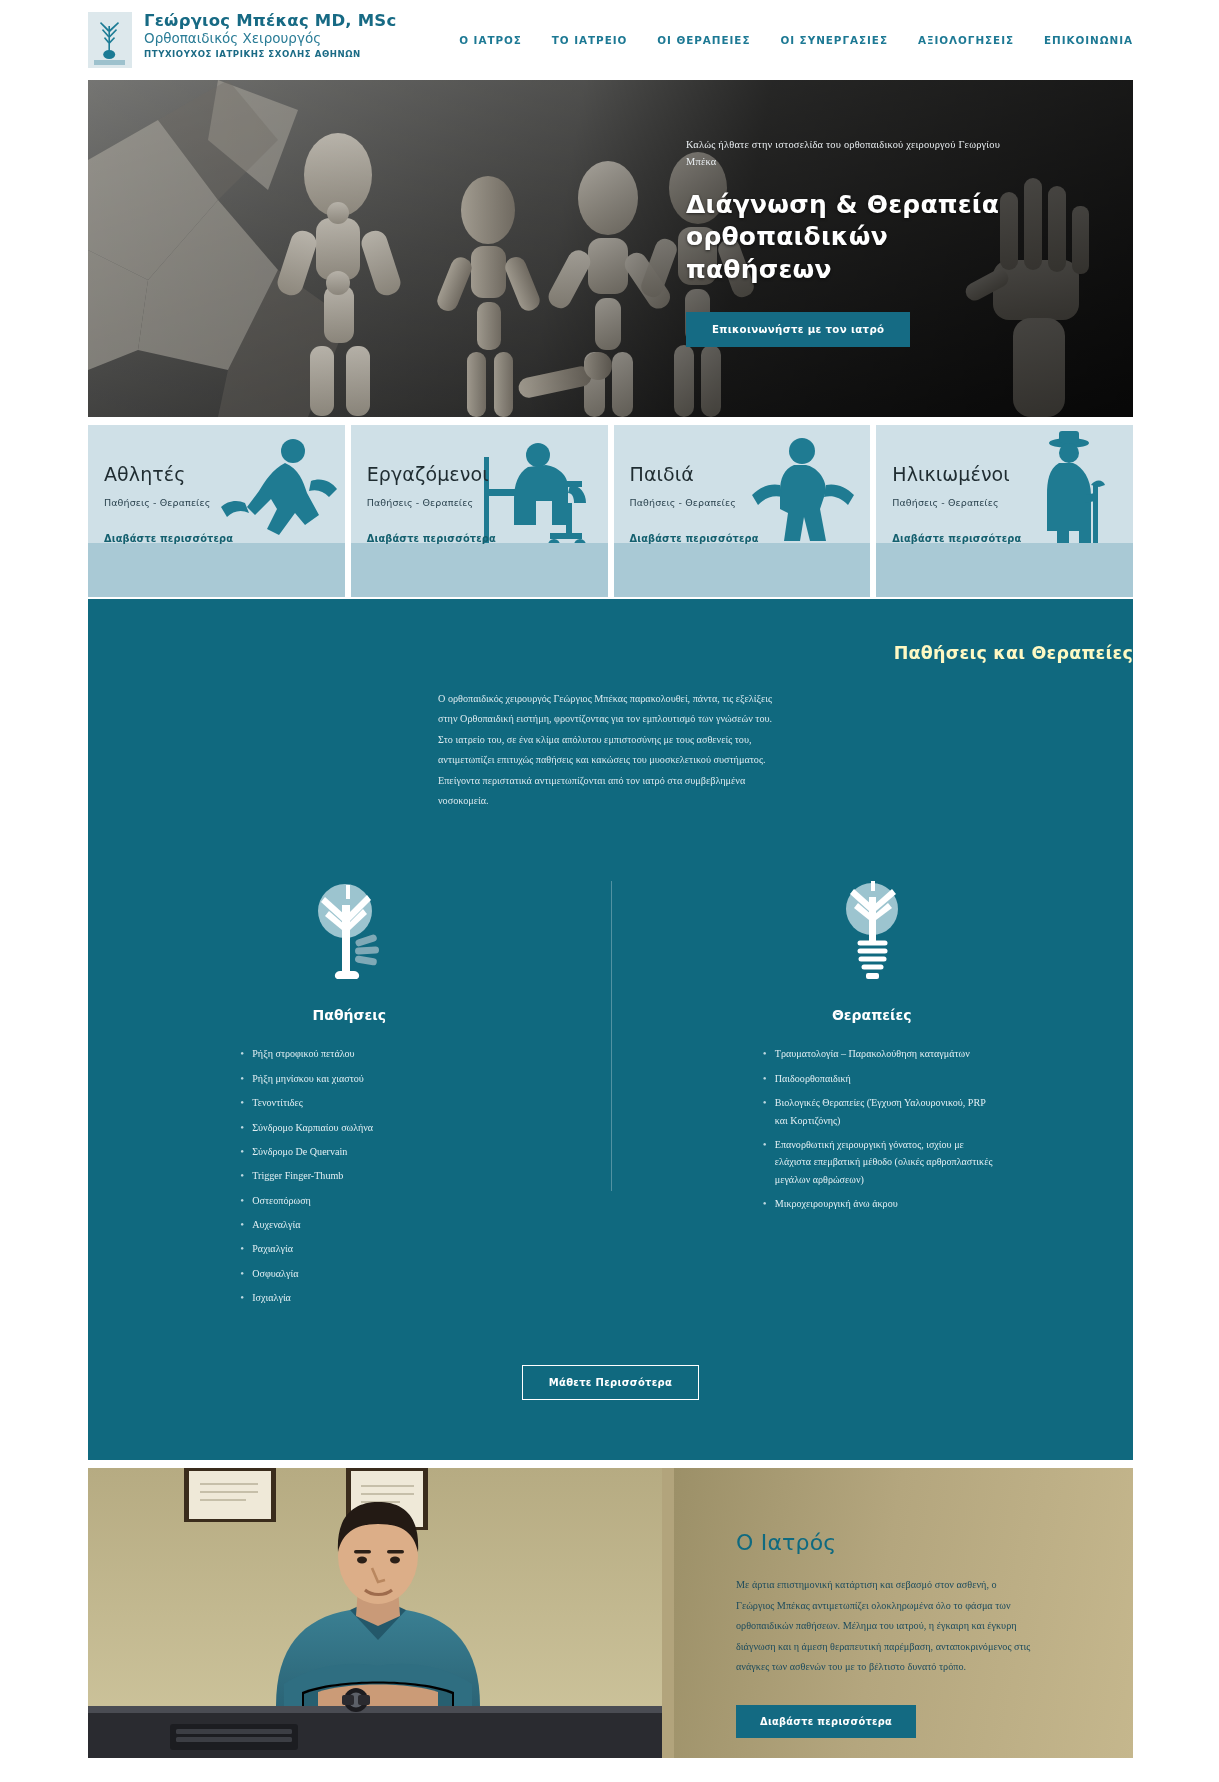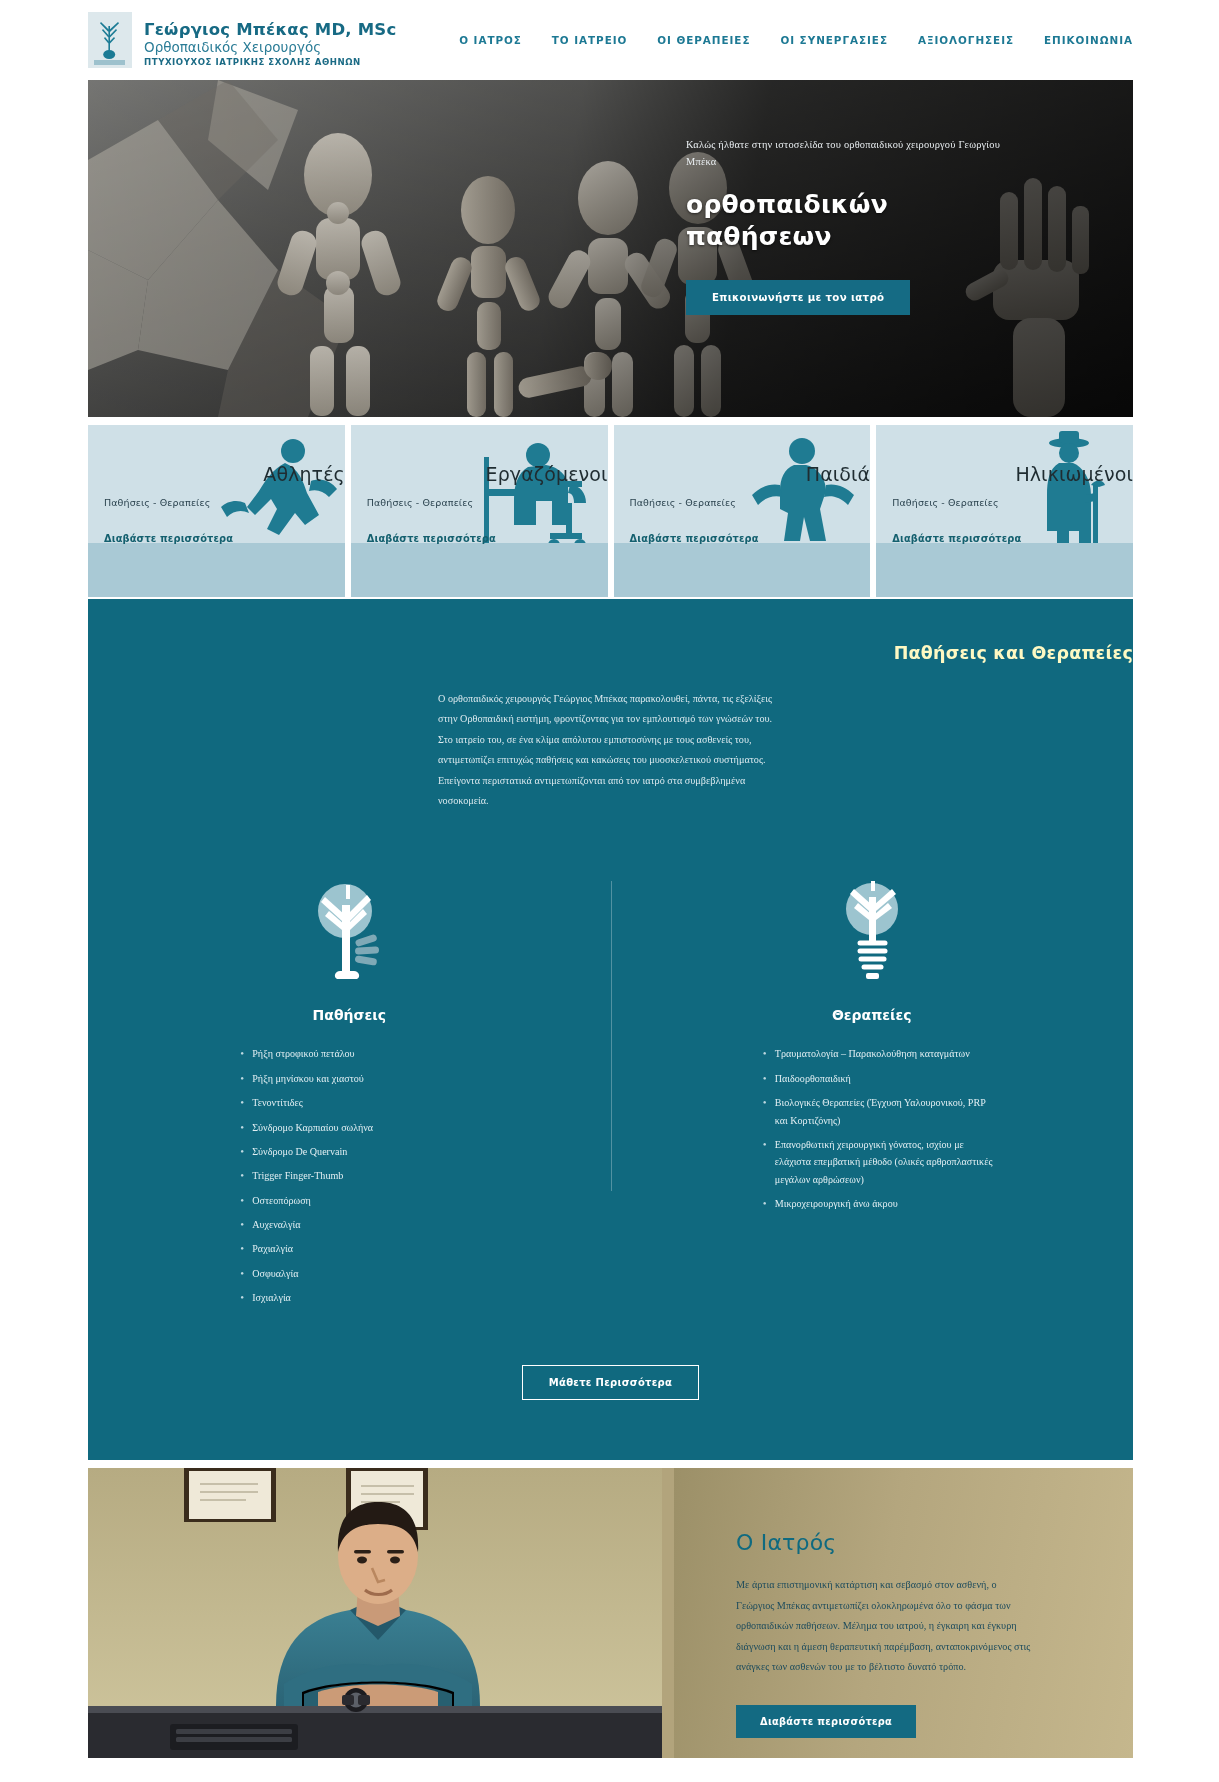--- a/index.html
+++ b/index.html
@@ -13,21 +13,21 @@
   body { width: 1219px; overflow-x: hidden; }
 
   
   .site-header {
     height: 80px;
     display: flex;
     align-items: center;
     padding: 0 86px 0 88px;
     background: #fff;
   }
-  .brand { display: flex; align-items: flex-end; gap: 12px; }
+  .brand { display: flex; align-items: flex-start; gap: 12px; }
   .brand-logo {
     width: 44px; height: 56px;
     background: #dde8ec;
     position: relative;
     flex: 0 0 auto;
   }
   .brand-logo svg { display: block; }
   .brand-text { line-height: 1.12; }
   .brand-name {
     font-size: 16.5px;
@@ -140,21 +140,20 @@
   .card-body {
     position: relative;
     z-index: 2;
     padding: 38px 0 0 16px;
   }
   .card-title {
     font-size: 19px;
     font-weight: 400;
     color: #1f2c31;
     letter-spacing: .1px;
-    text-align: right;
   }
   .card-sub {
     font-size: 9.5px;
     color: #2c4450;
     margin-top: 12px;
     letter-spacing: .1px;
   }
   .card-link {
     font-size: 9.8px;
     font-weight: 700;
@@ -427,20 +426,21 @@
           <rect x="925" y="238" width="52" height="99" rx="18"></rect>
         </g>
       </g>
     </svg>
   </div>
   <div class="hero-overlay"></div>
 
   <div class="hero-content">
     <div class="hero-kicker">Καλώς ήλθατε στην ιστοσελίδα του ορθοπαιδικού χειρουργού Γεωργίου Μπέκα</div>
     <div class="hero-title">
+      <div>Διάγνωση &amp; Θεραπεία</div>
       <div>ορθοπαιδικών</div>
       <div>παθήσεων</div>
     </div>
     <button class="hero-btn">Επικοινωνήστε με τον ιατρό</button>
   </div>
 </section>
 
 <section class="cards">
 
   <div class="card">

